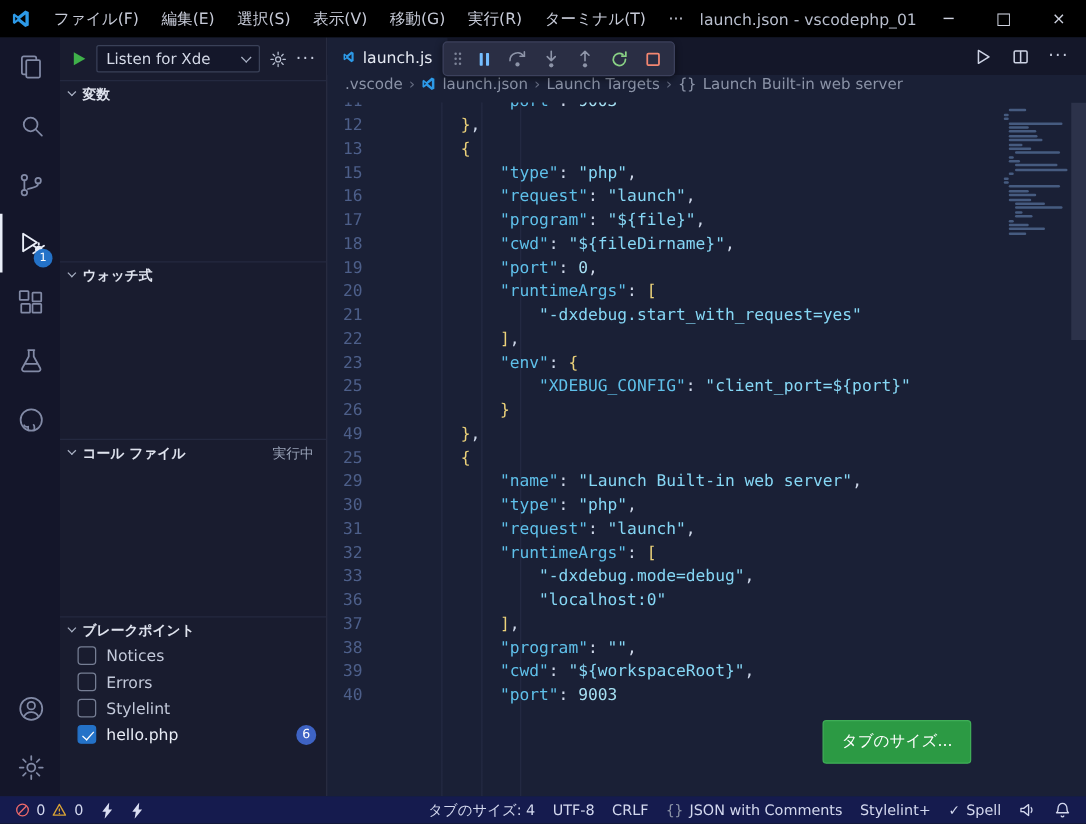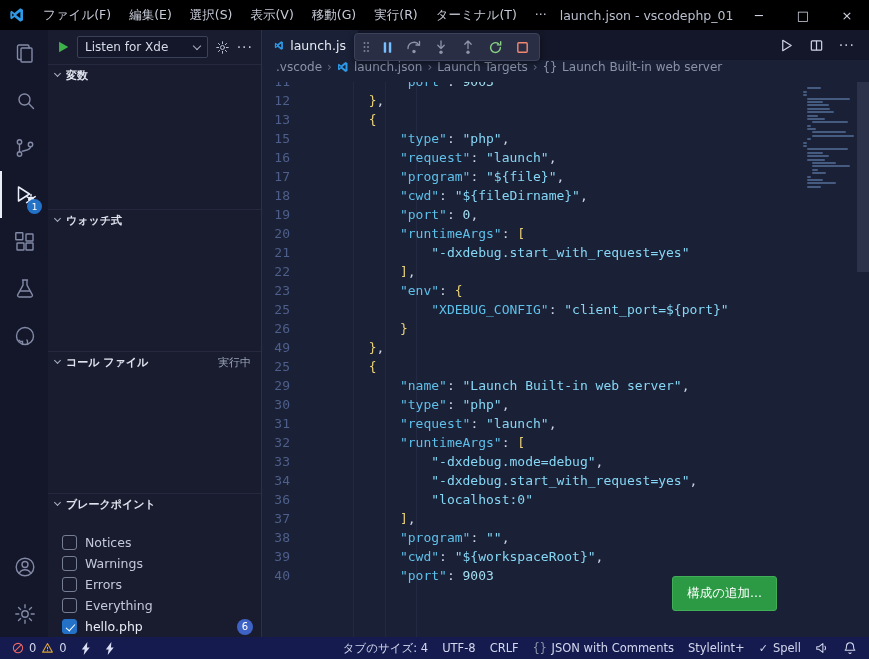--- a/index.html
+++ b/index.html
@@ -40,21 +40,21 @@
   .sb-toolbar { height:34px; flex:none; display:flex; align-items:center; padding:0 8px; gap:7px; }
   .play-btn { display:flex; cursor:pointer; }
   .cfg-select { flex:1; height:22px; background:#14172a; border:1px solid #3a4158;
     border-radius:2px; display:flex; align-items:center; justify-content:space-between;
     padding:0 7px; font-size:12px; color:#d5dae8; cursor:pointer; }
   .chev { width:6px; height:6px; border-right:1.4px solid #aab2c5; border-bottom:1.4px solid #aab2c5;
     transform:rotate(45deg); display:inline-block; margin-top:-3px; }
   .sb-ico { color:#b9c0d2; display:flex; align-items:center; cursor:pointer; }
   .dots { font-size:14px; letter-spacing:1px; color:#c3c9da; }
   .sb-section { border-top:1px solid #242940; display:flex; flex-direction:column; overflow:hidden; }
-  .s-vars { height:145px; } .s-watch { height:142px; } .s-stack { height:142px; } .s-bp { flex:1;justify-content:space-between; }
+  .s-vars { height:145px; } .s-watch { height:142px; } .s-stack { height:142px; } .s-bp { flex:1; }
   .sb-header { height:20px; flex:none; display:flex; align-items:center; gap:6px; padding:0 7px;
     font-size:11px; font-weight:bold; color:#dfe3ee; cursor:pointer; }
   .sb-header .chev { width:5px; height:5px; }
   .run-state { margin-left:auto; font-weight:normal; color:#9aa3b8; font-size:11px; padding-right:3px; }
   .bp-list { overflow:hidden; }
   .bp-row { height:21px; display:flex; align-items:center; gap:8px; padding:0 8px 0 14px;
     font-size:12.5px; color:#c3c9da; cursor:pointer; }
   .bp-check { width:15px; height:15px; flex:none; border:1px solid #767e94; border-radius:3px;
     position:relative; }
   .bp-check.checked { background:#2472c8; border-color:#2472c8; }
@@ -258,29 +258,25 @@
           <span class="chev"></span>
           <span>ブレークポイント</span>
         </div>
         <div class="bp-list">
             <div class="bp-row">
               <span class="bp-check"></span>
               <span>Notices</span>
             </div>
             <div class="bp-row">
               <span class="bp-check"></span>
-              <span>Warnings</span>
+              <span>Errors</span>
             </div>
             <div class="bp-row">
               <span class="bp-check"></span>
-              <span>Errors</span>
-            </div>
-            <div class="bp-row">
-              <span class="bp-check"></span>
-              <span>Everything</span>
+              <span>Stylelint</span>
             </div>
             <div class="bp-row">
               <span class="bp-check checked"></span>
               <span style="color: rgb(232, 236, 245);">hello.php</span>
               <span class="bp-badge">6</span>
             </div>
           </div>
       </div>
     </div>
 
@@ -461,24 +457,20 @@
               <span class="ln">31</span>
               <span class="lt">            <span class="tk-key">"request"</span>: <span class="tk-str">"launch"</span>,</span>
             </div>
             <div class="code-line">
               <span class="ln">32</span>
               <span class="lt">            <span class="tk-key">"runtimeArgs"</span>: <span class="tk-brace">[</span></span>
             </div>
             <div class="code-line">
               <span class="ln">33</span>
               <span class="lt">                <span class="tk-str">"-dxdebug.mode=debug"</span>,</span>
-            </div>
-            <div class="code-line">
-              <span class="ln">34</span>
-              <span class="lt">                <span class="tk-str">"-dxdebug.start_with_request=yes"</span>,</span>
             </div>
             <div class="code-line">
               <span class="ln">36</span>
               <span class="lt">                <span class="tk-str">"localhost:0"</span></span>
             </div>
             <div class="code-line">
               <span class="ln">37</span>
               <span class="lt">            <span class="tk-brace">]</span>,</span>
             </div>
             <div class="code-line">
@@ -520,21 +512,21 @@
             <div class="mm-line" style="margin-left: 19.2px; width: 24.2px;"></div>
             <div class="mm-line" style="margin-left: 19.2px; width: 37.4px;"></div>
             <div class="mm-line" style="margin-left: 19.2px; width: 5.5px;"></div>
             <div class="mm-line" style="margin-left: 19.2px; width: 14.3px;"></div>
             <div class="mm-line" style="margin-left: 14.4px; width: 4px;"></div>
             <div class="mm-line" style="margin-left: 14.4px; width: 15.4px;"></div>
             <div class="mm-line" style="margin-left: 14.4px; width: 28.6px;"></div>
             <div class="mm-line" style="margin-left: 14.4px; width: 13.2px;"></div>
           </div>
         <div class="vscroll"></div>
-        <button class="add-config">構成の追加...</button>
+        <button class="add-config">タブのサイズ...</button>
       </div>
     </div>
   </div>
 
   <div class="statusbar">
     <div class="sb-item">
       <span class="ic">
         <svg width="12" height="12" viewBox="0 0 16 16" fill="none" stroke="#ef6a6a" stroke-width="1.4">
             <circle cx="8" cy="8" r="6.2"></circle>
             <path d="M3.8 12.2L12.2 3.8"></path>

